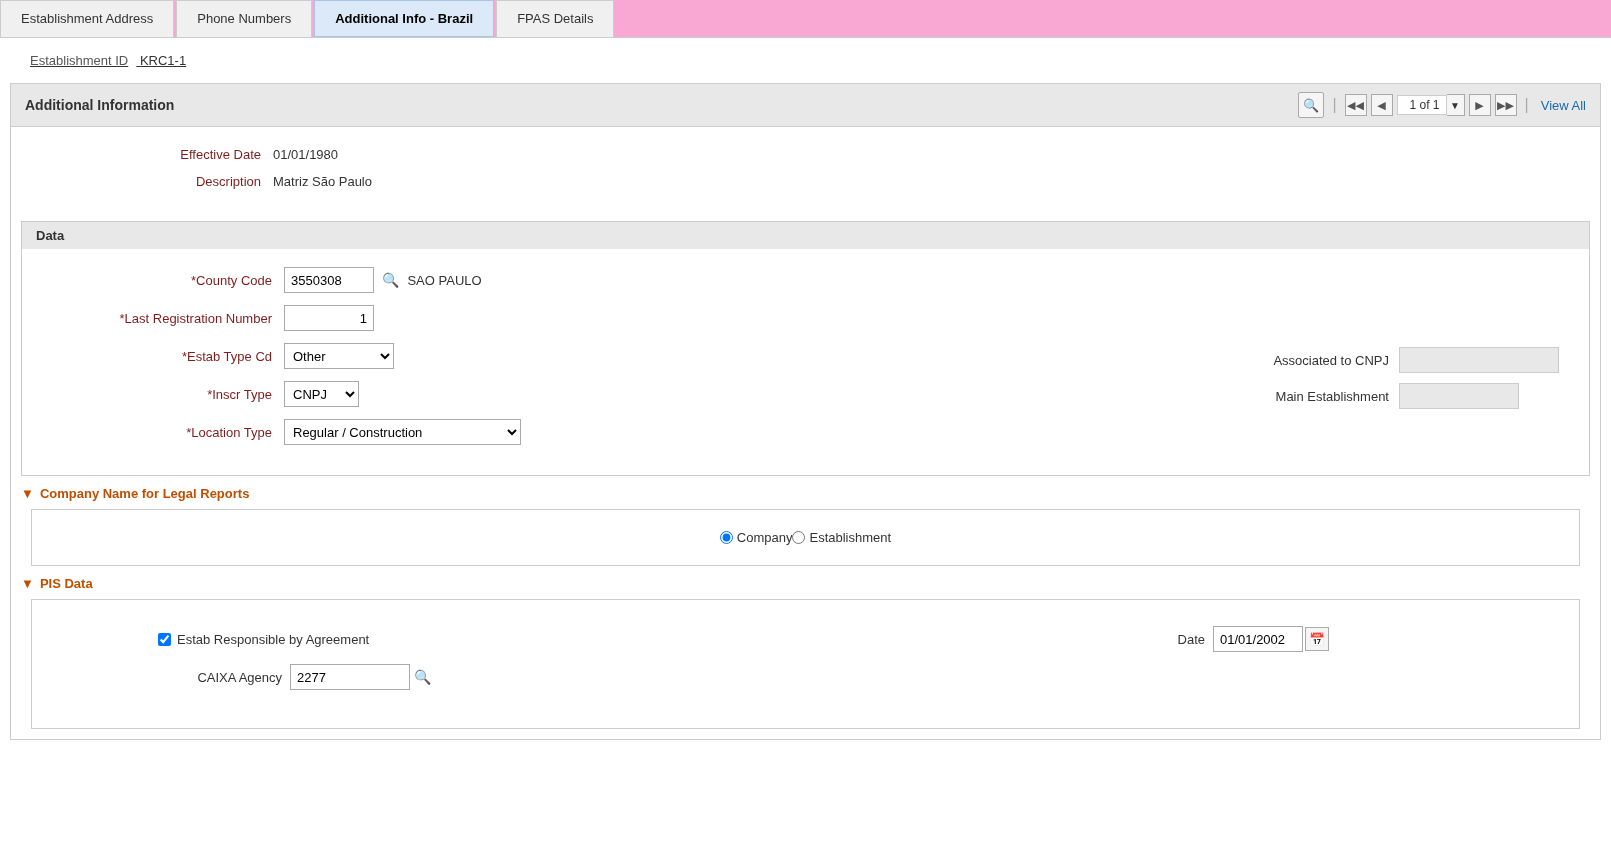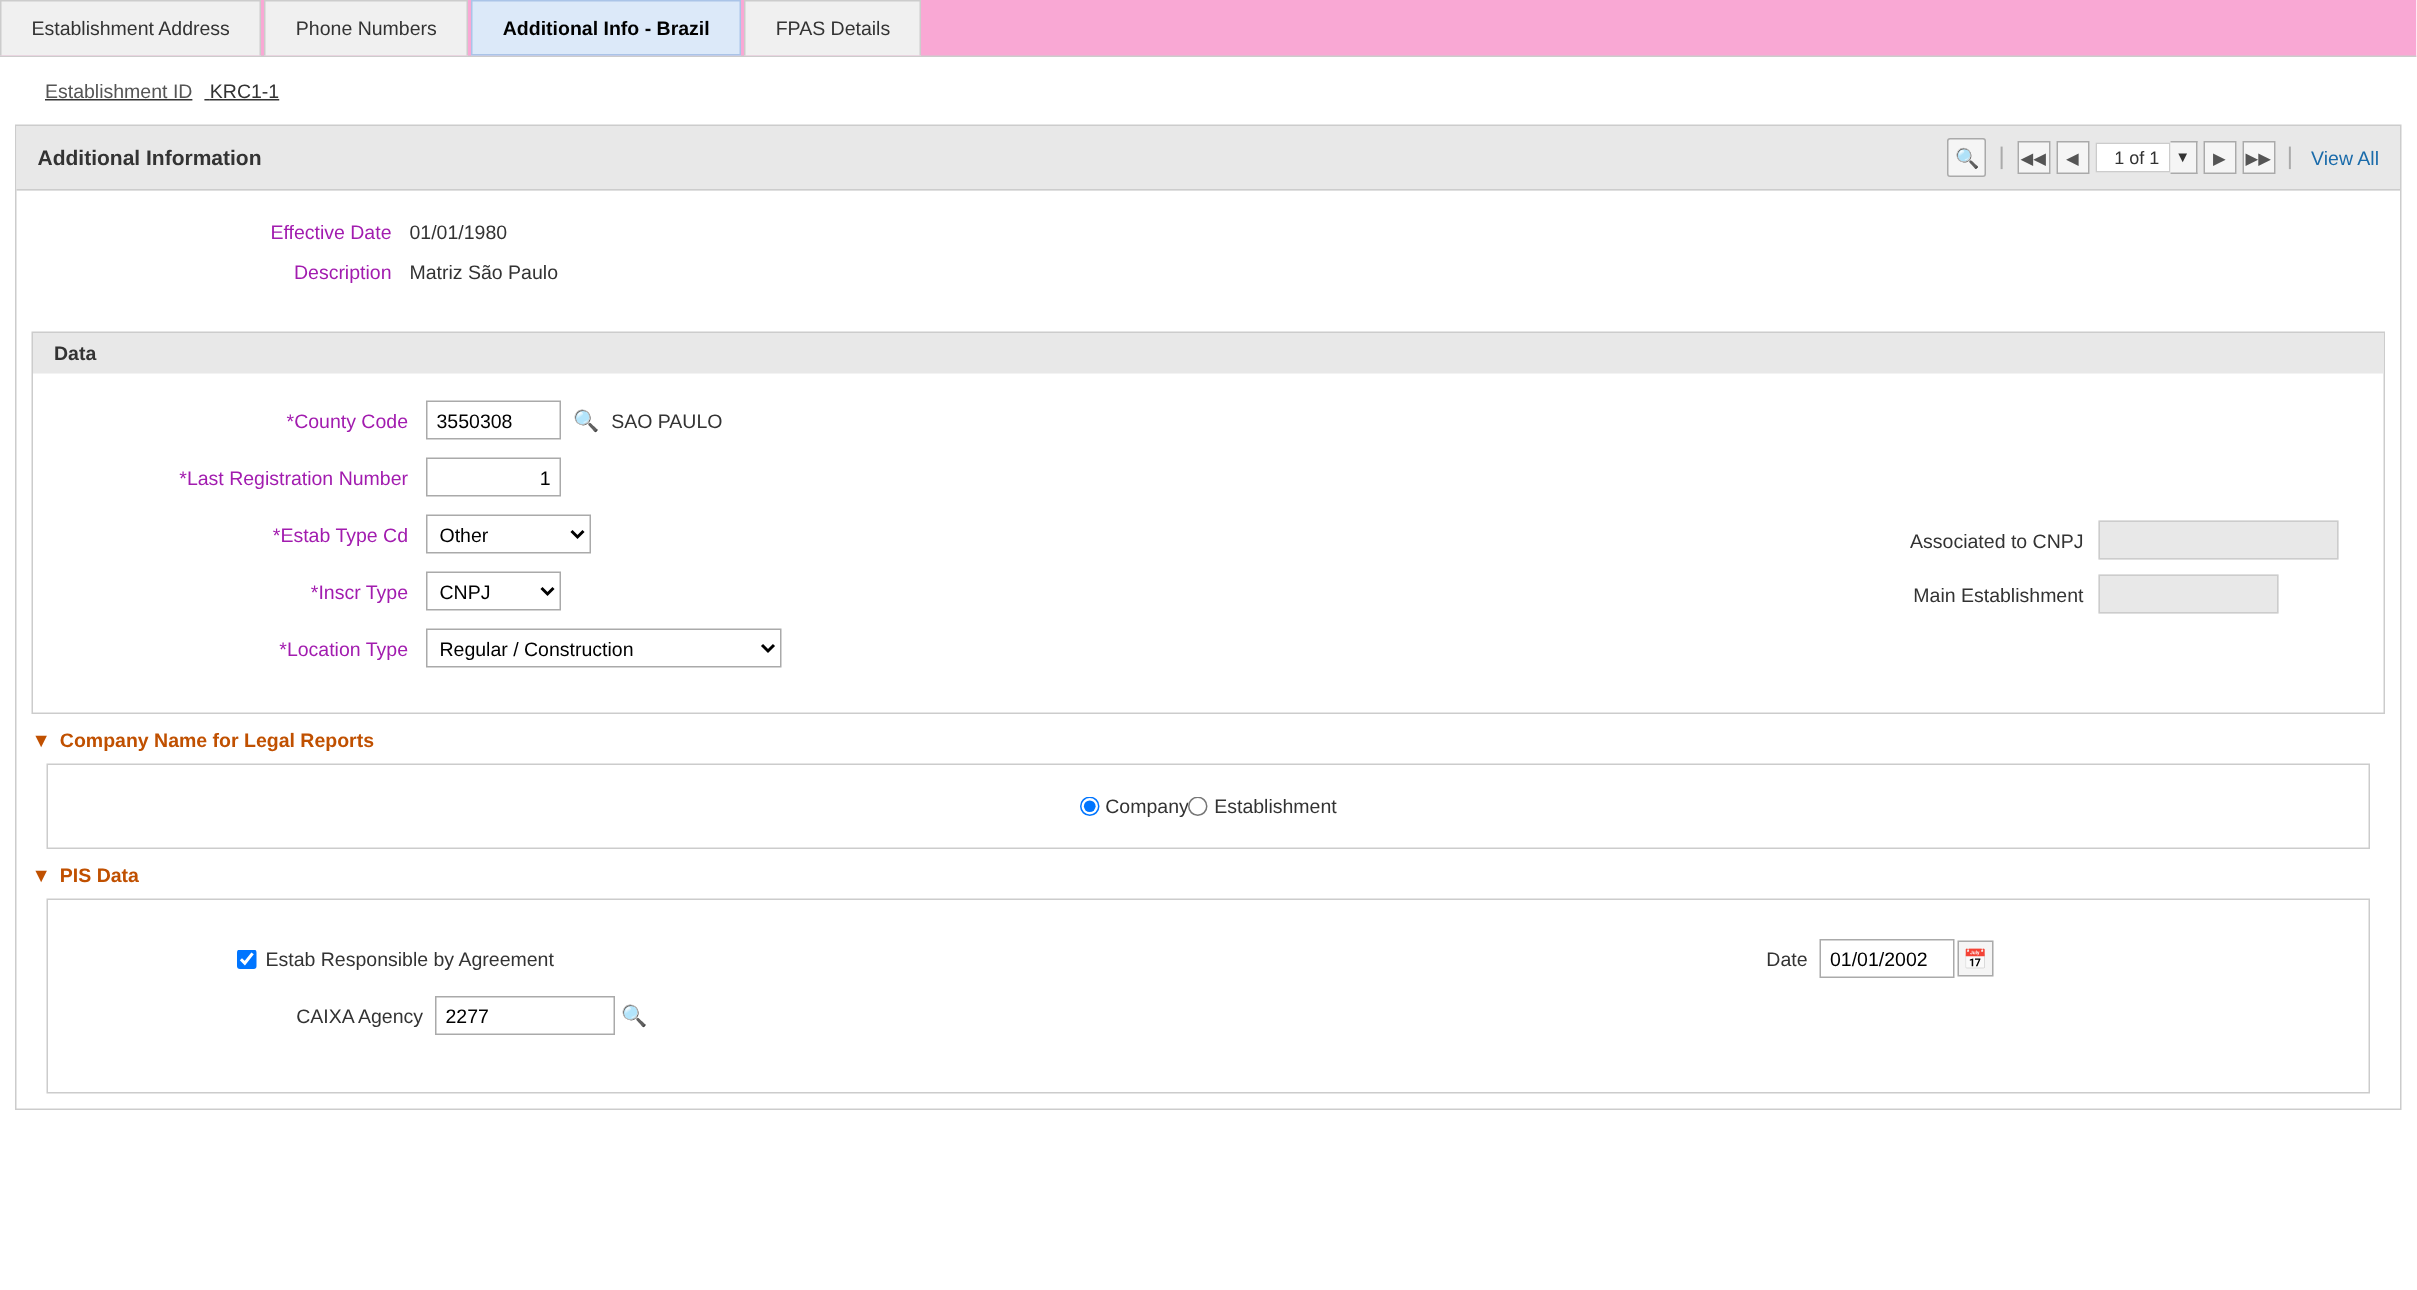--- a/index.html
+++ b/index.html
@@ -108,21 +108,21 @@
     
     .form-row {
       display: flex;
       align-items: center;
       margin-bottom: 12px;
     }
     .form-label {
       text-align: right;
       min-width: 220px;
       margin-right: 12px;
-      color: #a21caf;
+      color: #7f1d1d;
       font-size: 13px;
     }
     .form-value {
       display: flex;
       align-items: center;
       gap: 8px;
     }
 
     input[type="text"] {
       border: 1px solid #aaa;
@@ -330,21 +330,21 @@
                 <option selected="">Other</option>
                 <option>Matrix</option>
                 <option>Branch</option>
               </select>
             </div>
           </div>
 
           <div class="form-row">
             <div class="form-label">*Inscr Type</div>
             <div class="form-value">
-              <select style="width:90px;">
+              <select style="width:75px;">
                 <option selected="">CNPJ</option>
                 <option>CPF</option>
               </select>
             </div>
           </div>
 
           <div class="form-row">
             <div class="form-label">*Location Type</div>
             <div class="form-value">
               <select style="width:237px;">

